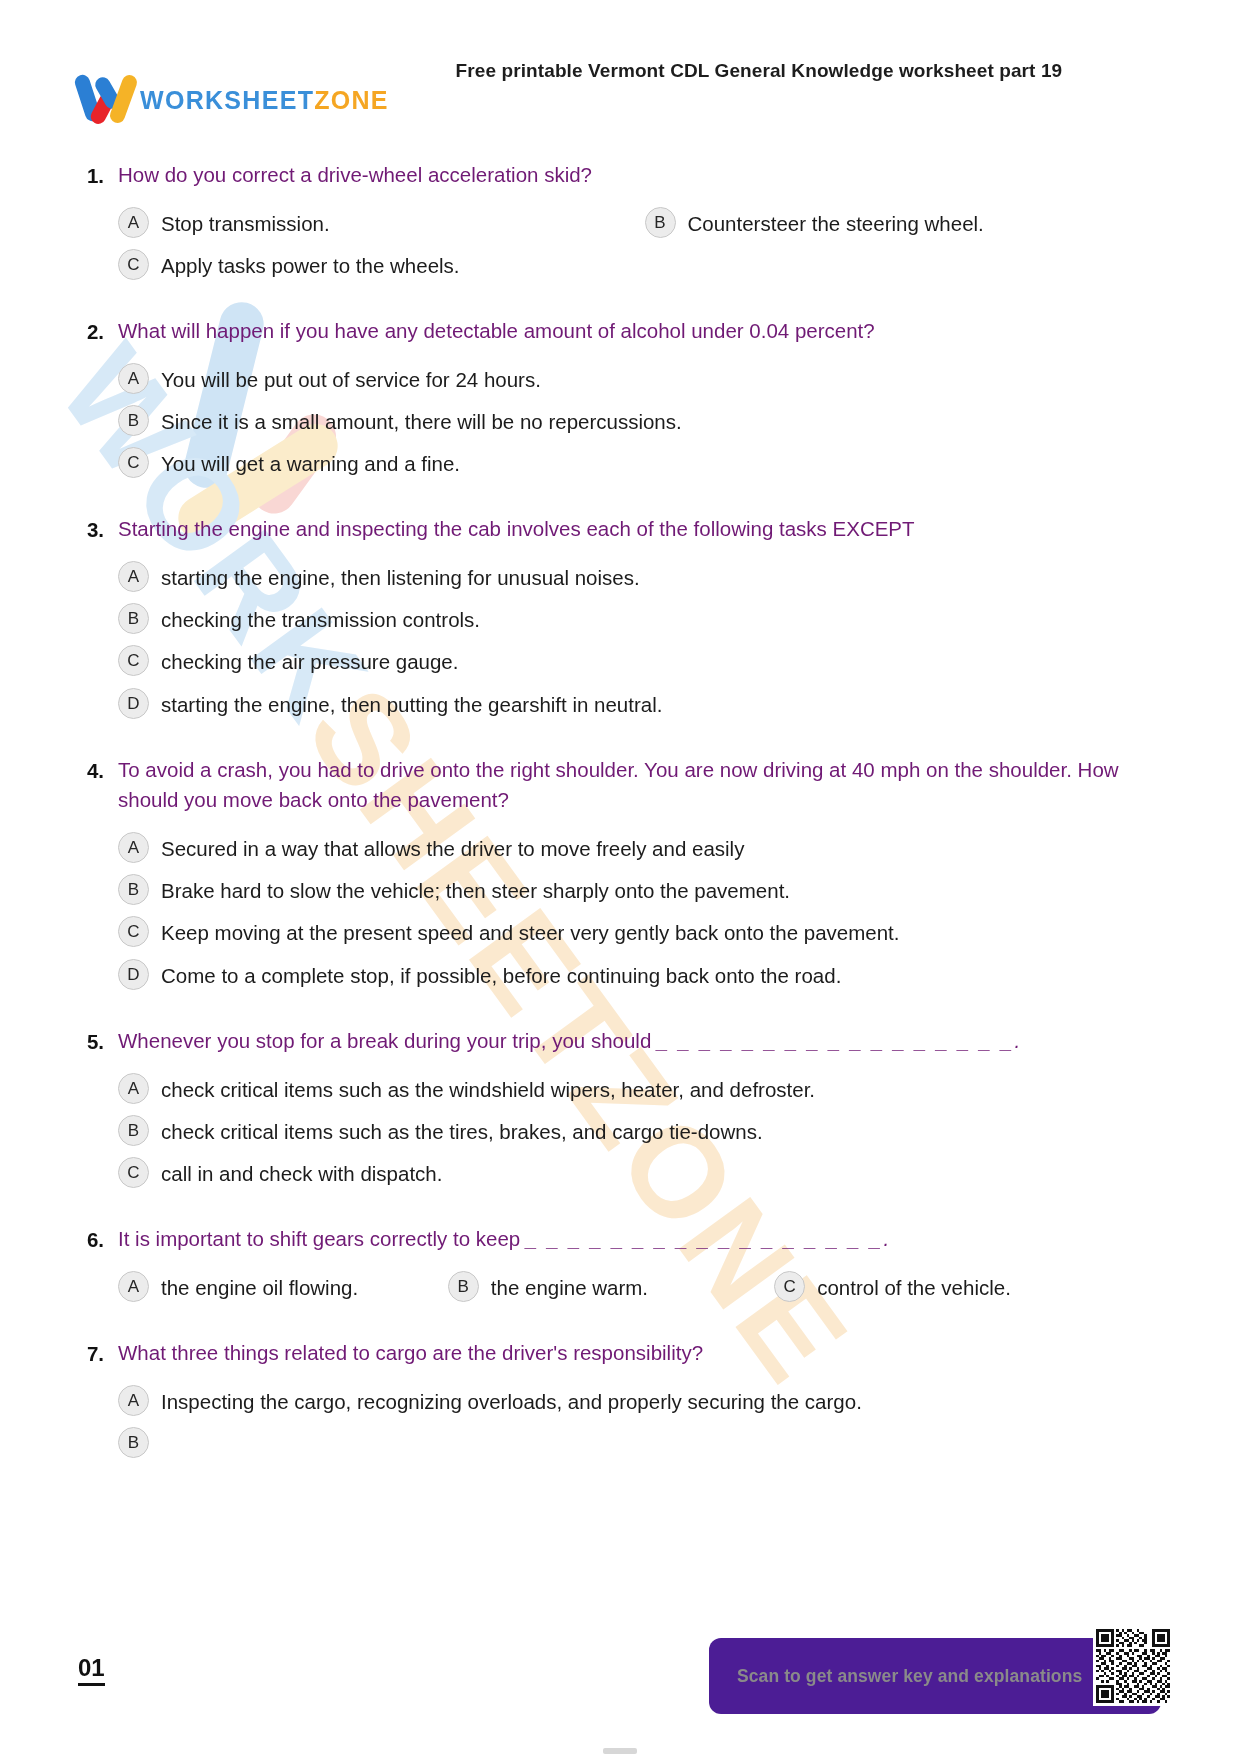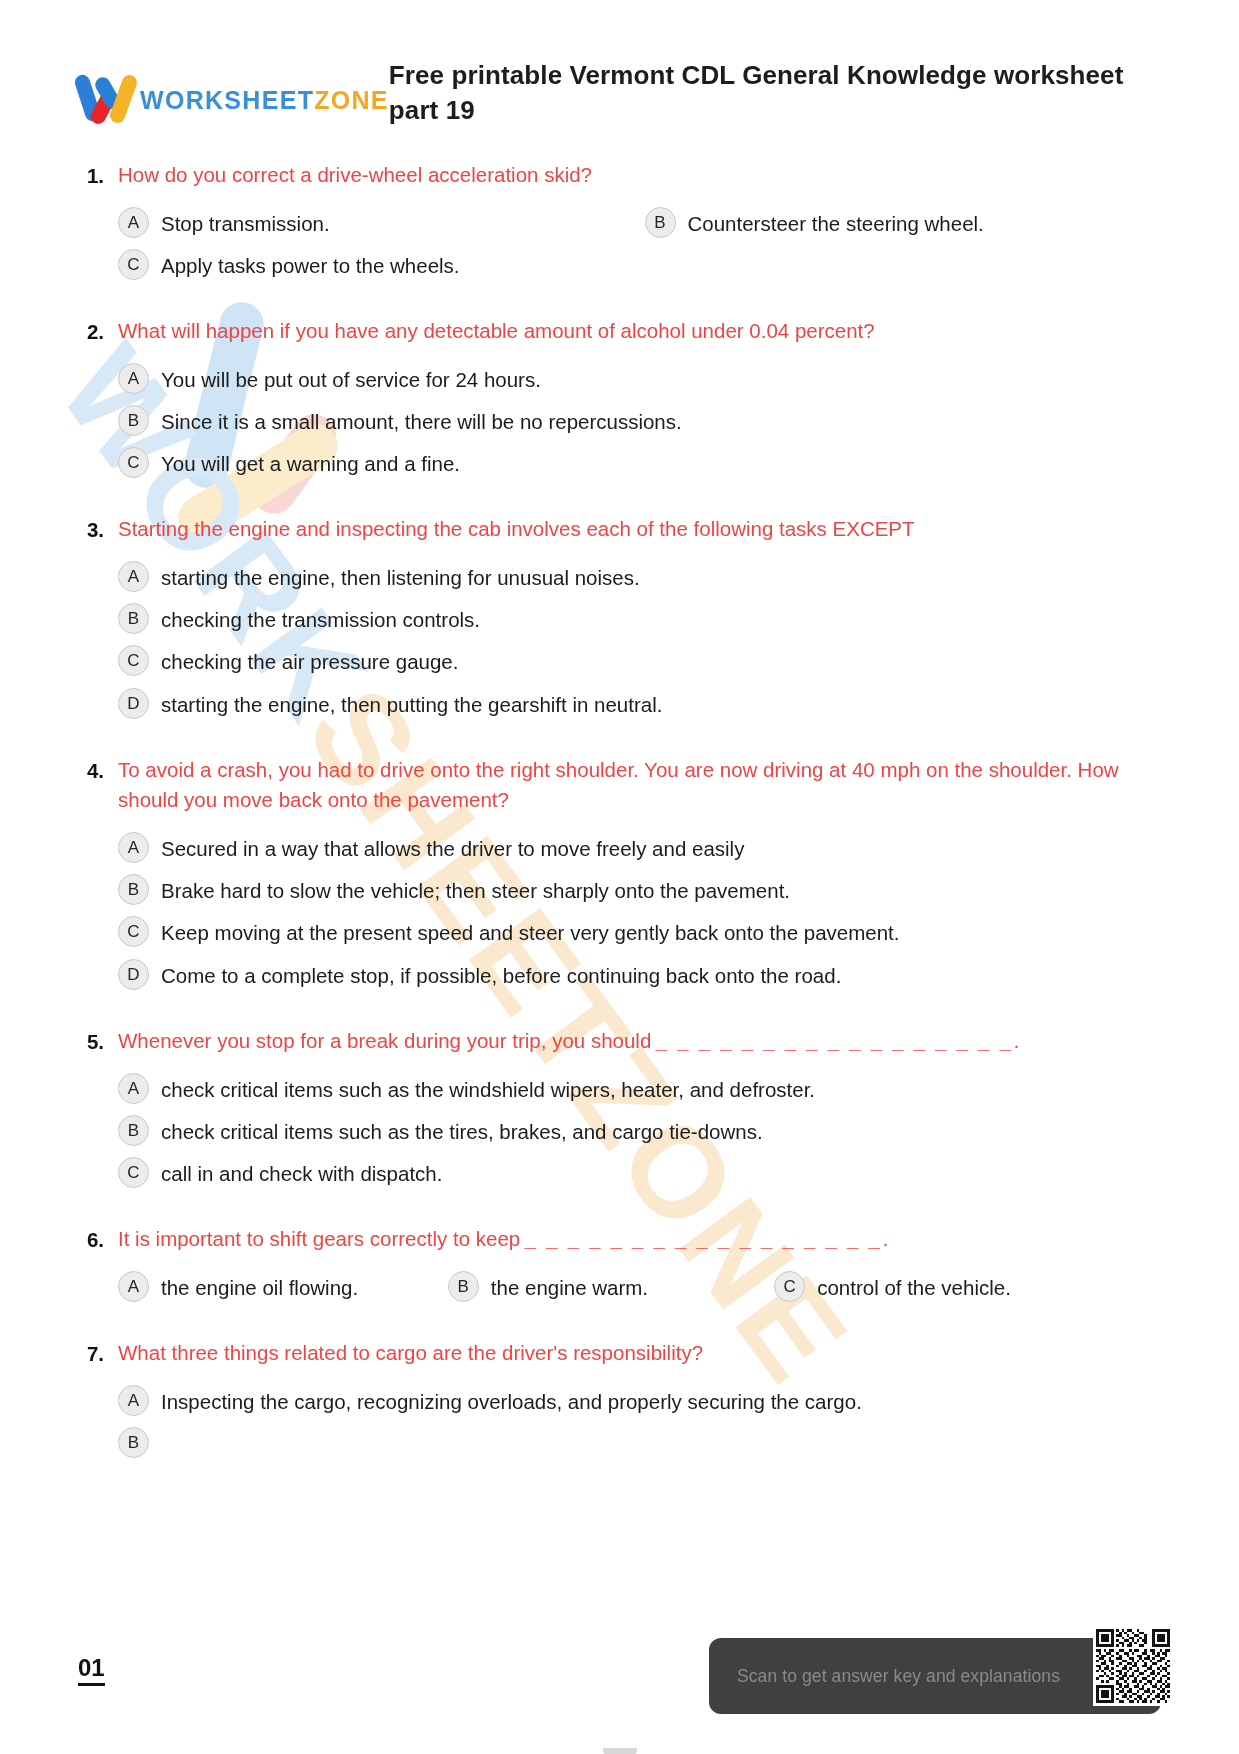--- a/index.html
+++ b/index.html
@@ -90,22 +90,22 @@
   .brand-text {
     font-size: 25px;
     font-weight: 700;
     letter-spacing: 1.3px;
   }
   .brand-text .w1 { color: #3a8fd9; }
   .brand-text .w2 { color: #f5a623; }
 
   .doc-title {
     flex: 1;
-    text-align: left;
-    font-size: 26px;
+    text-align: center;
+    font-size: 19px;
     font-weight: 700;
     line-height: 1.34;
     color: #1d1d1d;
     padding: 0 40px 0 0;
     letter-spacing: 0.1px;
   }
 
   
   .content {
     position: relative;
@@ -124,21 +124,21 @@
     color: #111;
     text-align: right;
     padding-right: 14px;
     padding-top: 1px;
     line-height: 1.5;
   }
   .q-body { flex: 1; min-width: 0; }
   .q-text {
     font-size: 20.5px;
     line-height: 1.5;
-    color: #ef4444;
+    color: #701a75;
     margin-bottom: 11px;
   }
   .q-blank { letter-spacing: 2.2px; font-style: italic; }
 
   .options { display: block; }
   .options.cols-2 {
     display: grid;
     grid-template-columns: 1fr 1fr;
     column-gap: 10px;
   }
@@ -191,27 +191,28 @@
     font-weight: 700;
     color: #111;
     border-bottom: 3px solid #111;
     line-height: 1.12;
     padding-bottom: 1px;
     margin-bottom: 28px;
   }
   .footer-spacer { flex: 1; }
   .scan-box {
     position: relative;
-    background: #404040;
+    background: #4c1d95;
     border-radius: 12px;
     width: 452px;
     height: 76px;
     display: flex;
     align-items: center;
     padding-left: 28px;
+    font-weight: bold;
   }
   .scan-text {
     font-size: 17.5px;
     color: #8a8a8a;
     letter-spacing: 0.1px;
   }
   .qr {
     position: absolute;
     right: -12px;
     top: -12px;

